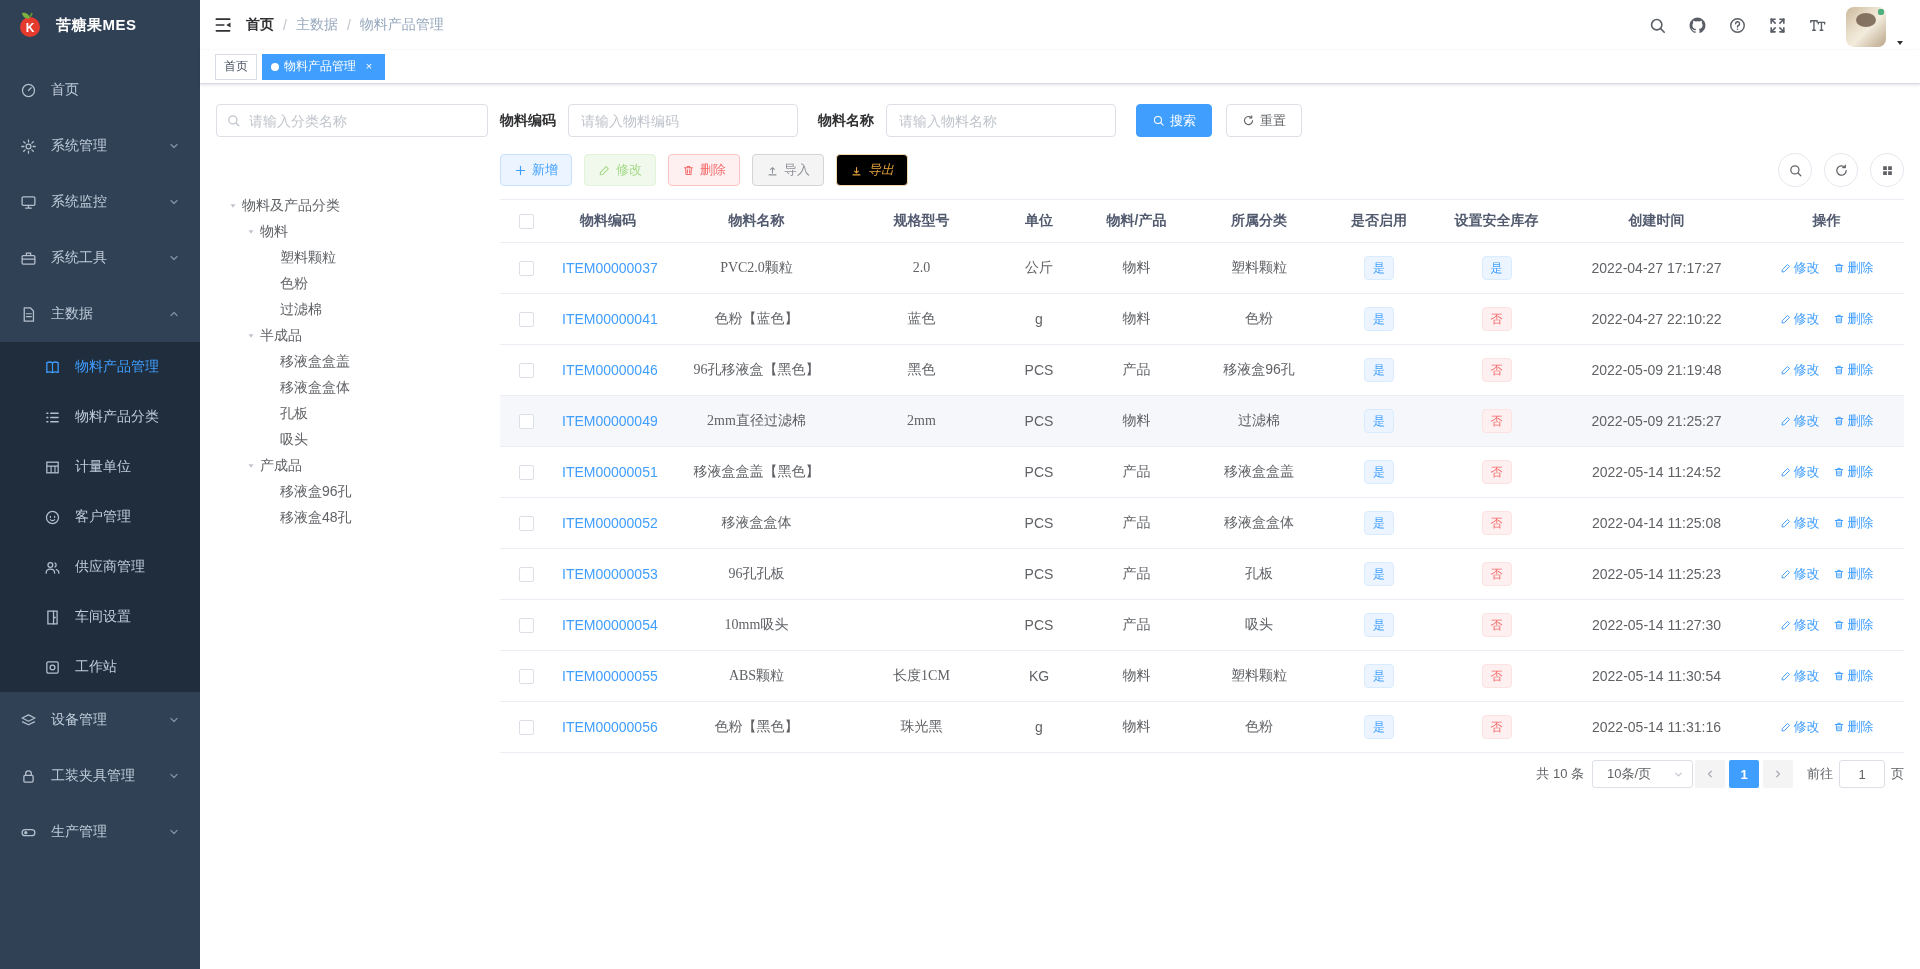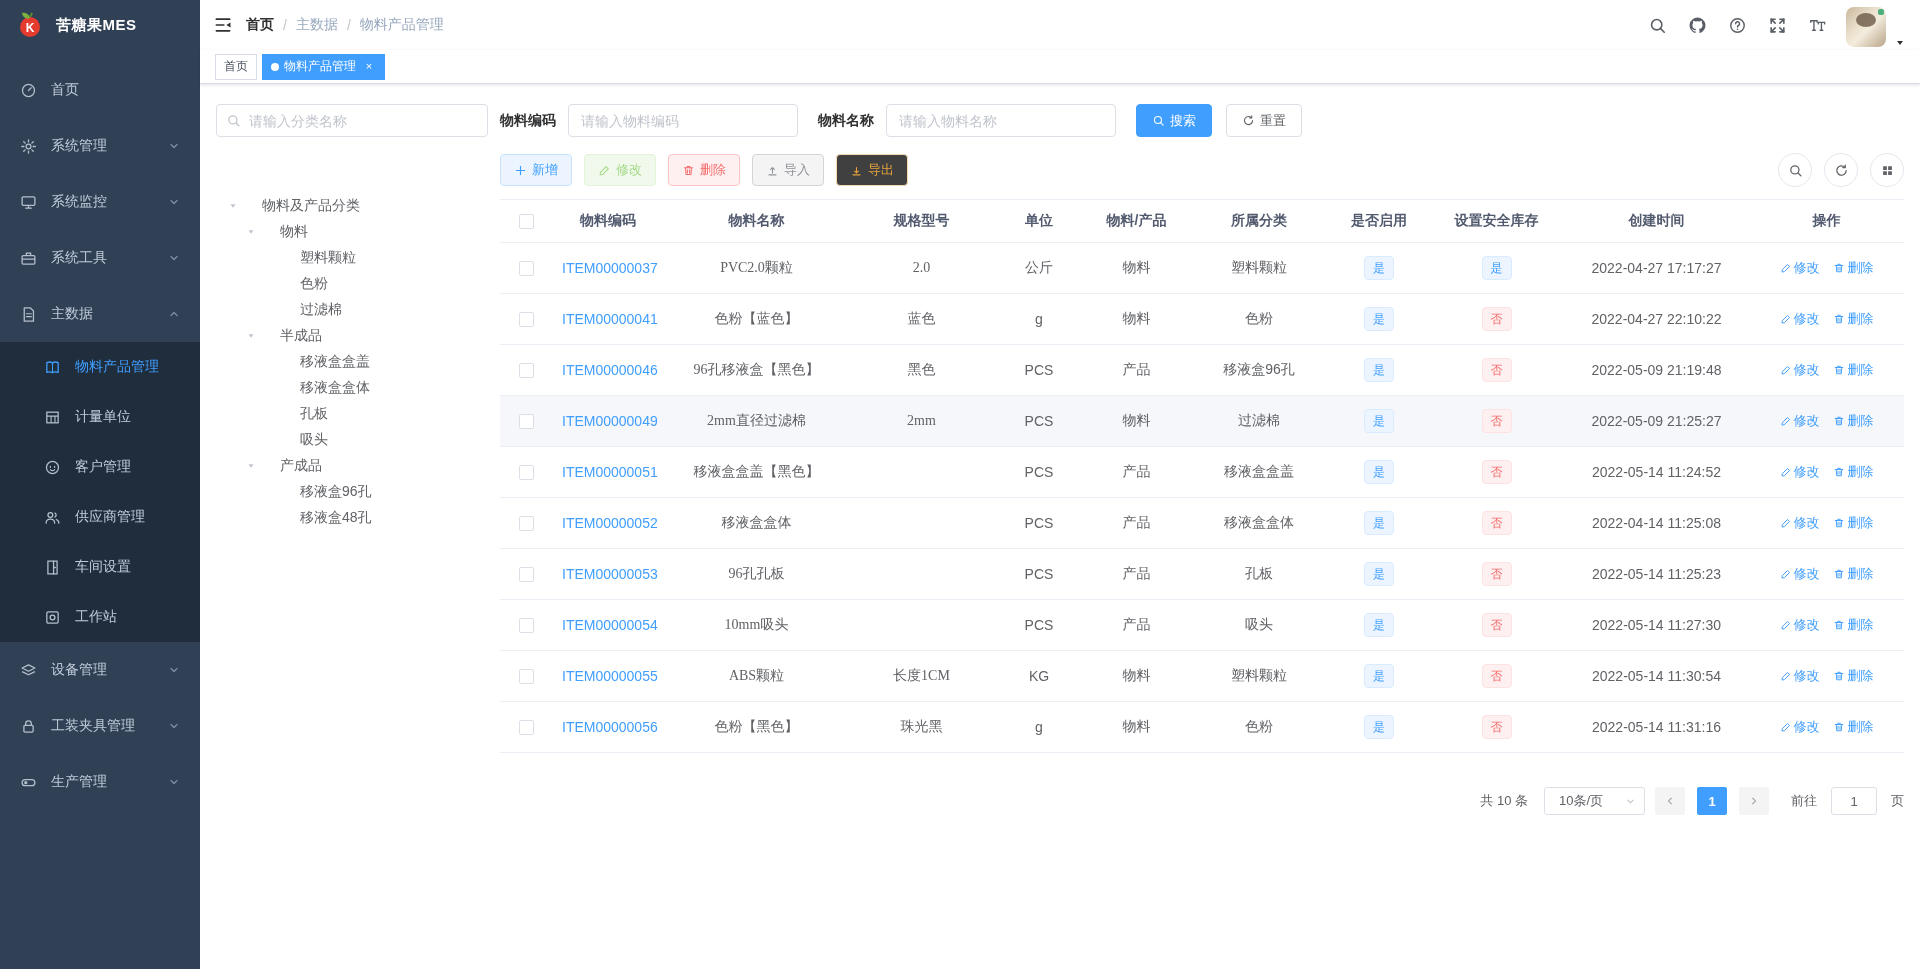--- a/index.html
+++ b/index.html
@@ -53,21 +53,21 @@
   .tag-close:empty { display:none; }
 
   
   .content { flex:1; display:flex; padding:20px 16px 0 16px; overflow:hidden; background:#fff; }
   .tree-panel { width:272px; flex-shrink:0; margin-right:12px; }
   .tree-search { position:relative; }
   .tree-search .ts-icon { position:absolute; left:10px; top:9px; width:15px; height:15px; color:#c0c4cc; }
   .tree-search input { width:100%; height:33px; border:1px solid #dcdfe6; border-radius:4px; padding:0 10px 0 32px; font-size:14px; color:#606266; outline:none; font-family:inherit; }
   .tree-search input::placeholder { color:#c0c4cc; }
   .tree { margin-top:56px; }
-  .tree-item { display:flex; align-items:center; height:26px; color:#606266; cursor:pointer; font-size:14px;gap:20px; }
+  .tree-item { display:flex; align-items:center; height:26px; color:#606266; cursor:pointer; font-size:14px; }
   .tree-item .tree-caret { width:18px; height:10px; color:#c0c4cc; flex-shrink:0; }
   .tree-caret.v-no { visibility:hidden; }
   .tree-item.v-0 { padding-left:8px; }
   .tree-item.v-1 { padding-left:26px; }
   .tree-item.v-2 { padding-left:46px; }
 
   .table-panel { flex:1; min-width:0; }
 
   
   .filter-row { display:flex; align-items:center; }
@@ -80,42 +80,42 @@
   .btn-plain { margin-left:14px; }
 
   
   .toolbar-row { display:flex; align-items:center; margin-top:16px; }
   .toolbar-left { display:flex; gap:12px; }
   .btn-sm { height:32px; padding:0 13px; font-size:13px; }
   .btn-sm.v-primary { color:#409eff; background:#ecf5ff; border-color:#c6e2ff; }
   .btn-sm.v-success { color:#a4da89; background:#f0f9eb; border-color:#e1f3d8; }
   .btn-sm.v-danger  { color:#f56c6c; background:#fef0f0; border-color:#fbc4c4; }
   .btn-sm.v-info    { color:#909399; background:#f4f4f5; border-color:#d3d4d6; }
-  .btn-sm.v-warning { color:#e6a23c; background:#404040; border-color:#f5dab1; }
+  .btn-sm.v-warning { color:#e6a23c; background:#000000; border-color:#f5dab1;font-style:italic; }
   .toolbar-right { margin-left:auto; display:flex; gap:12px; }
   .circle-btn { width:34px; height:34px; border-radius:50%; border:1px solid #e4e7ed; background:#fff; color:#606266; cursor:pointer; display:flex; align-items:center; justify-content:center; }
   .circle-btn svg { width:15px; height:15px; }
 
   
   .data-table { width:100%; border-collapse:collapse; table-layout:fixed; margin-top:12px; font-size:14px; }
   .data-table th { color:#515a6e; font-weight:700; padding:12px 10px; border-top:1px solid #ebeef5; border-bottom:1px solid #ebeef5; text-align:center; white-space:nowrap; }
   .data-table td { padding:13px 10px; border-bottom:1px solid #ebeef5; text-align:center; color:#606266; white-space:nowrap; overflow:hidden; }
   .data-table .ta-l { text-align:center;font-family:Liberation Serif, serif; }
   .data-table tbody tr:nth-child(4) { background:#f5f7fa; }
   .checkbox { display:inline-block; width:15px; height:15px; border:1px solid #dcdfe6; border-radius:2px; background:#fff; cursor:pointer; vertical-align:middle; }
   .code-link { color:#409eff; text-decoration:none; cursor:pointer; }
   .badge { display:inline-block; min-width:28px; padding:5px 8px; border-radius:4px; font-size:12px; line-height:1; }
   .badge.v-yes { color:#409eff; background:#ecf5ff; border:1px solid #d9ecff; }
   .badge.v-no  { color:#f56c6c; background:#fef0f0; border:1px solid #fde2e2; }
   .op-link { color:#409eff; text-decoration:none; cursor:pointer; font-size:13px; display:inline-flex; align-items:center; gap:2px; }
   .op-link + .op-link { margin-left:10px; }
   .op-ic { width:12px; height:12px; }
 
   
-  .pagination { display:flex; align-items:center; justify-content:flex-end; margin-top:34px; font-size:13px; color:#606266; gap:8px; }
+  .pagination { display:flex; align-items:center; justify-content:flex-end; margin-top:7px; font-size:13px; color:#606266; gap:0; }
   .pg-total { margin-right:8px; }
   .page-size { width:101px; height:28px; border:1px solid #dcdfe6; border-radius:3px; display:flex; align-items:center; justify-content:space-between; padding:0 8px 0 14px; cursor:pointer; color:#606266; }
   .page-size svg { width:11px; height:11px; color:#c0c4cc; }
   .pg-btn { min-width:30px; height:28px; border:none; border-radius:2px; background:#f4f4f5; color:#606266; cursor:pointer; display:inline-flex; align-items:center; justify-content:center; font-size:13px; margin:0 2px; font-family:inherit; }
   .pg-btn svg { width:12px; height:12px; color:#a8abb2; }
   .pg-btn.pg-active { background:#409eff; color:#fff; font-weight:700; }
   .pg-goto { margin-left:12px; }
   .pg-input { width:46px; height:28px; border:1px solid #dcdfe6; border-radius:3px; text-align:center; font-size:13px; color:#606266; outline:none; margin:0 6px; font-family:inherit; }
 </style>
 </head>
@@ -319,20 +319,29 @@
         <div class="menu-item v-sub v-active">
           <svg class="mi-icon">
             <use href="#i-book"></use>
           </svg>
           <span class="mi-label">物料产品管理</span>
           <svg class="mi-chevron v-none">
             <use href="#i-chevron"></use>
           </svg>
         </div>
 
+        <div class="menu-item v-sub">
+          <svg class="mi-icon">
+            <use href="#i-list"></use>
+          </svg>
+          <span class="mi-label">物料产品分类</span>
+          <svg class="mi-chevron v-none">
+            <use href="#i-chevron"></use>
+          </svg>
+        </div>
 
         <div class="menu-item v-sub">
           <svg class="mi-icon">
             <use href="#i-grid"></use>
           </svg>
           <span class="mi-label">计量单位</span>
           <svg class="mi-chevron v-none">
             <use href="#i-chevron"></use>
           </svg>
         </div>

